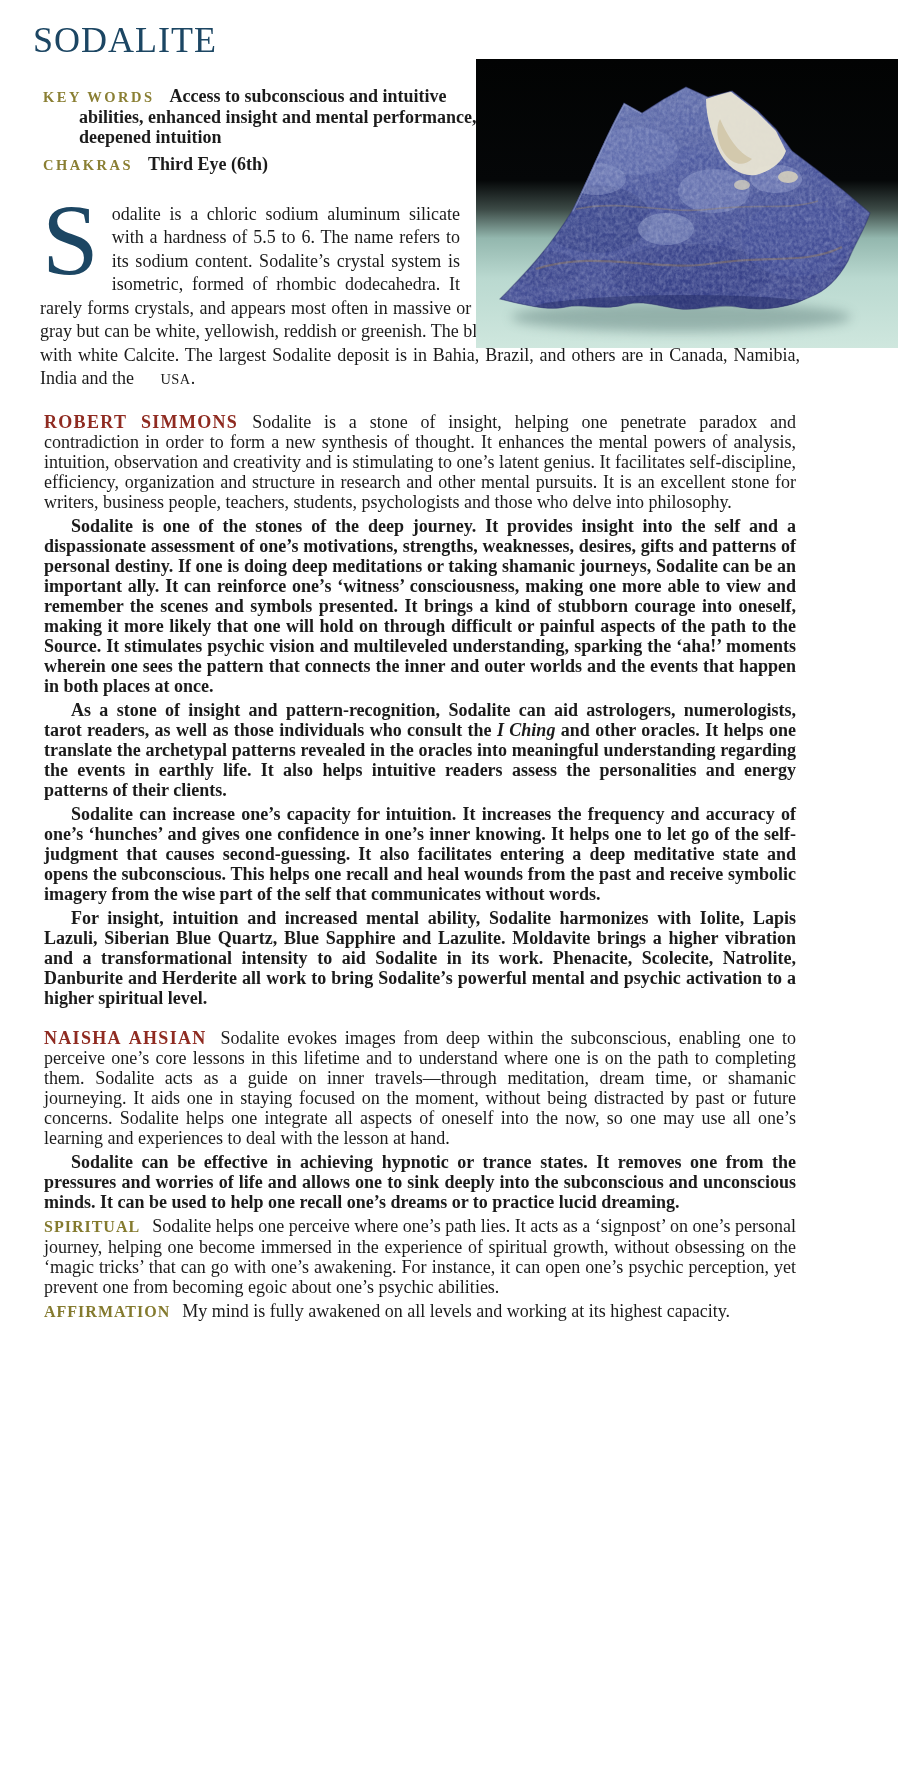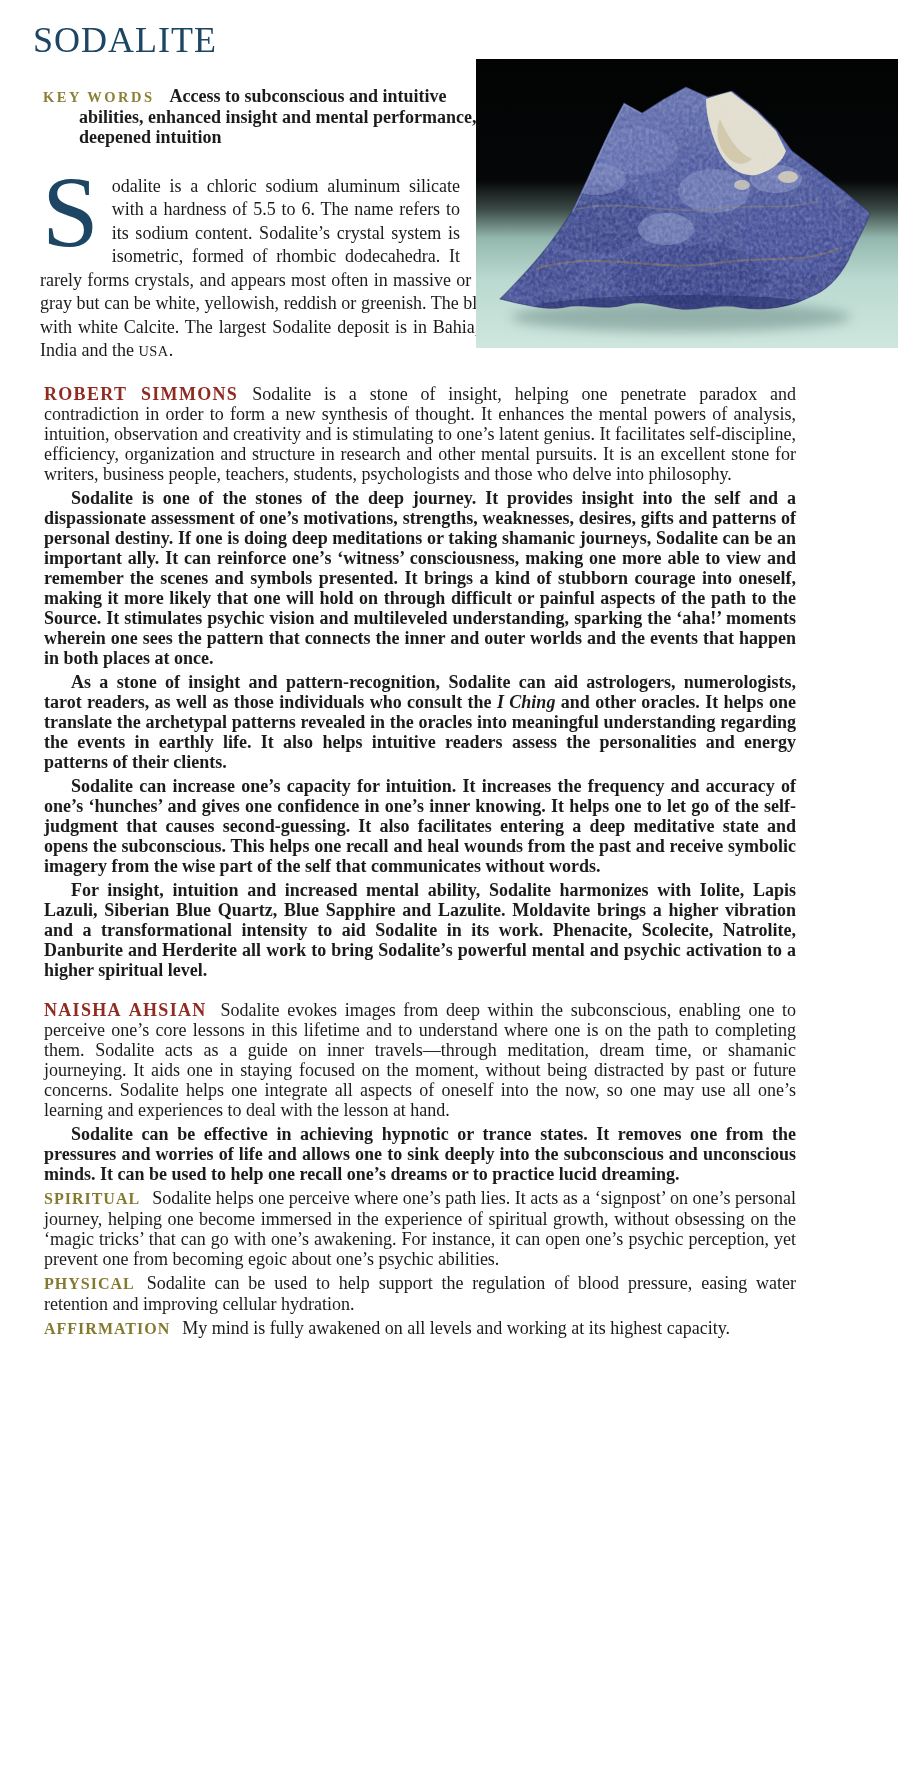--- a/index.html
+++ b/index.html
@@ -67,31 +67,32 @@
   }
   .para.indent{text-indent:27px;font-weight:bold;}
   .author{
     font-weight:700;
     letter-spacing:1.3px;
     margin-right:14px;
     white-space:nowrap;
   }
   .author.red{color:var(--author_red,#8f2b21);font-size:18px;}
   .author.olive{color:var(--section_olive,#847a2e);font-size:16px;letter-spacing:1px;margin-right:12px;}
-  .smallcaps{font-size:0.8em;letter-spacing:0.5px;}
+  .smallcaps{font-size:0.8em;letter-spacing:0.5px;margin-left:22px;}
 </style>
 </head>
 <body>
 
 <div class="page">
 
   <h1 class="title">SODALITE</h1>
 
   <div class="props">
     <p class="prop prop-kw"><span class="plabel">KEY WORDS</span><span class="pval">Access to subconscious and intuitive abilities, enhanced insight and mental performance, deepened intuition</span></p>
+    <p class="prop"><span class="plabel">CHAKRAS</span><span class="pval">Third Eye (6th)</span></p>
   </div>
 
   <div class="photo">
     <svg viewBox="0 0 422 289" width="422" height="289" preserveAspectRatio="none">
       <defs>
         <linearGradient id="bgg" x1="0" y1="0" x2="0" y2="1">
           <stop offset="0" stop-color="#020303"></stop>
           <stop offset="0.42" stop-color="#050708"></stop>
           <stop offset="0.52" stop-color="#3c4a46"></stop>
           <stop offset="0.62" stop-color="#93b7ae"></stop>
@@ -159,18 +160,17 @@
       <p class="para indent"><span>As a stone of insight and pattern-recognition, Sodalite can aid astrologers, numerologists, tarot readers, as well as those individuals who consult the </span><i>I Ching</i><span> and other oracles. It helps one translate the archetypal patterns revealed in the oracles into meaningful understanding regarding the events in earthly life. It also helps intuitive readers assess the personalities and energy patterns of their clients.</span></p>
       <p class="para indent">Sodalite can increase one’s capacity for intuition. It increases the frequency and accuracy of one’s ‘hunches’ and gives one confidence in one’s inner knowing. It helps one to let go of the self-judgment that causes second-guessing. It also facilitates entering a deep meditative state and opens the subconscious. This helps one recall and heal wounds from the past and receive symbolic imagery from the wise part of the self that communicates without words.</p>
       <p class="para indent">For insight, intuition and increased mental ability, Sodalite harmonizes with Iolite, Lapis Lazuli, Siberian Blue Quartz, Blue Sapphire and Lazulite. Moldavite brings a higher vibration and a transformational intensity to aid Sodalite in its work. Phenacite, Scolecite, Natrolite, Danburite and Herderite all work to bring Sodalite’s powerful mental and psychic activation to a higher spiritual level.</p>
     </div>
 
     <div class="section">
       <p class="para"><span class="author red">NAISHA AHSIAN</span><span>Sodalite evokes images from deep within the subconscious, enabling one to perceive one’s core lessons in this lifetime and to understand where one is on the path to completing them. Sodalite acts as a guide on inner travels—through meditation, dream time, or shamanic journeying. It aids one in staying focused on the moment, without being distracted by past or future concerns. Sodalite helps one integrate all aspects of oneself into the now, so one may use all one’s learning and experiences to deal with the lesson at hand.</span></p>
       <p class="para indent">Sodalite can be effective in achieving hypnotic or trance states. It removes one from the pressures and worries of life and allows one to sink deeply into the subconscious and unconscious minds. It can be used to help one recall one’s dreams or to practice lucid dreaming.</p>
 
       <p class="para"><span class="author olive">SPIRITUAL</span><span>Sodalite helps one perceive where one’s path lies. It acts as a ‘signpost’ on one’s personal journey, helping one become immersed in the experience of spiritual growth, without obsessing on the ‘magic tricks’ that can go with one’s awakening. For instance, it can open one’s psychic perception, yet prevent one from becoming egoic about one’s psychic abilities.</span></p>
-      <p class="para"><span class="author olive">PHYSICAL</span><span>Sodalite can be used to help support the regulation of blood pressure, easing water retention and improving cellular hydration.</span></p>
       <p class="para"><span class="author olive">AFFIRMATION</span><span>My mind is fully awakened on all levels and working at its highest capacity.</span></p>
     </div>
 
   </div>
 </div>
 
 </body></html>

